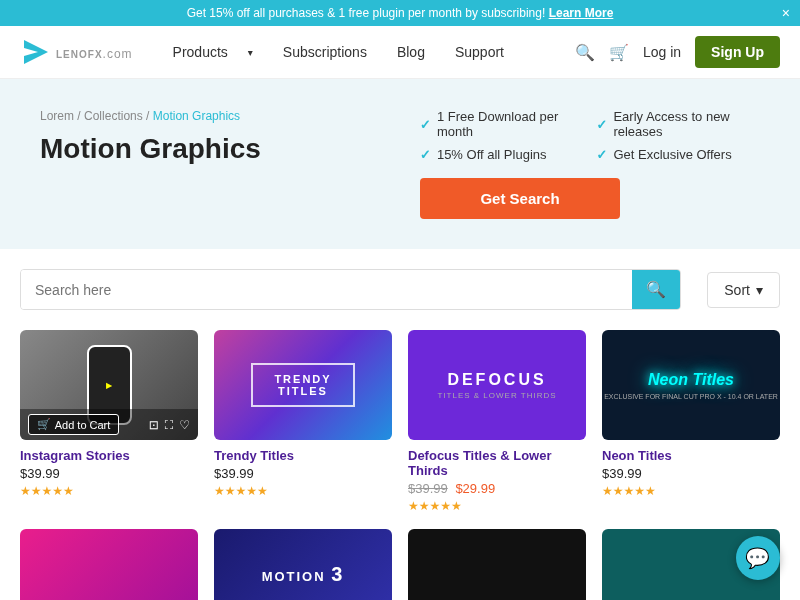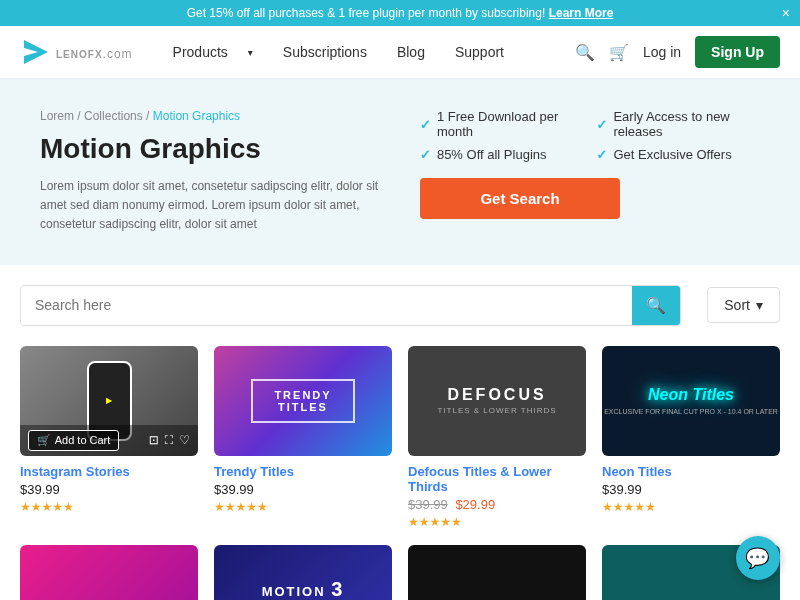--- a/index.html
+++ b/index.html
@@ -66,21 +66,21 @@
       align-items: center;
       gap: 20px;
     }
     .header-actions {
       display: flex;
       align-items: center;
       gap: 14px;
     }
     .header-actions a { color: #333; text-decoration: none; font-size: 14px; }
     .btn-signup {
-      background: #15803d;
+      background: #4d7c0f;
       color: #fff;
       border: none;
       padding: 8px 16px;
       border-radius: 4px;
       cursor: pointer;
       font-size: 14px;
       font-weight: bold;
     }
     .btn-login { color: #333; font-size: 14px; }
 
@@ -206,21 +206,21 @@
       padding: 3px 8px;
       font-size: 11px;
       border-radius: 3px;
       cursor: pointer;
       display: flex;
       align-items: center;
       gap: 4px;
     }
     .thumb-icons { display: flex; gap: 6px; }
     .thumb-icon { color: #fff; font-size: 12px; cursor: pointer; }
-    .product-name { font-size: 13px; font-weight: bold; color: #3b82f6; margin-bottom: 3px; }
+    .product-name { font-size: 13px; font-weight: bold; color: #4c1d95; margin-bottom: 3px; }
     .product-price { font-size: 13px; color: #222; margin-bottom: 3px; }
     .product-price .original { text-decoration: line-through; color: #999; margin-right: 4px; }
     .product-price .sale { color: #f05a28; }
     .stars { color: #f5a623; font-size: 12px; }
 
     
     .product-card.bottom-card .product-thumb {
       height: 90px;
     }
 
@@ -279,32 +279,31 @@
 <div class="hero">
   <div class="hero-left">
     <div class="breadcrumb">
       <a href="#">Lorem</a>
       <span> / </span>
       <a href="#">Collections</a>
       <span> / </span>
       <span class="current">Motion Graphics</span>
     </div>
     <h1 class="hero-title">Motion Graphics</h1>
-    <p class="hero-desc">Lorem ipsum dolor sit amet, consetetur sadipscing elitr, dolor sit amet sed diam nonumy eirmod. Lorem ipsum dolor sit amet, consetetur sadipscing elitr, dolor sit amet</p>
   </div>
   <div class="hero-right">
     <div class="benefits">
       <div class="benefits-col">
         <div class="benefit-item">
           <span class="check">✓</span>
           <span>1 Free Download per month</span>
         </div>
         <div class="benefit-item">
           <span class="check">✓</span>
-          <span>85% Off all Plugins</span>
+          <span>15% Off all Plugins</span>
         </div>
       </div>
       <div class="benefits-col">
         <div class="benefit-item">
           <span class="check">✓</span>
           <span>Early Access to new releases</span>
         </div>
         <div class="benefit-item">
           <span class="check">✓</span>
           <span>Get Exclusive Offers</span>
@@ -368,21 +367,21 @@
         </div>
       </div>
       <div class="product-name">Trendy Titles</div>
       <div class="product-price">
         <span>$39.99</span>
       </div>
       <div class="stars">★★★★★</div>
     </div>
 
     <div class="product-card">
-      <div class="product-thumb" style="background: #404040;">
+      <div class="product-thumb" style="background: #6d28d9;">
         <div style="width:100%;height:100%;display:flex;align-items:center;justify-content:center;flex-direction:column;">
           <div style="color:#fff;font-size:16px;font-weight:bold;letter-spacing:3px;">DEFOCUS</div>
           <div style="color:#aaa;font-size:8px;letter-spacing:1px;margin-top:2px;">TITLES &amp; LOWER THIRDS</div>
         </div>
       </div>
       <div class="product-name">Defocus Titles &amp; Lower Thirds</div>
       <div class="product-price">
         <span class="original">$39.99</span>
         <span class="sale">$29.99</span>
       </div>

